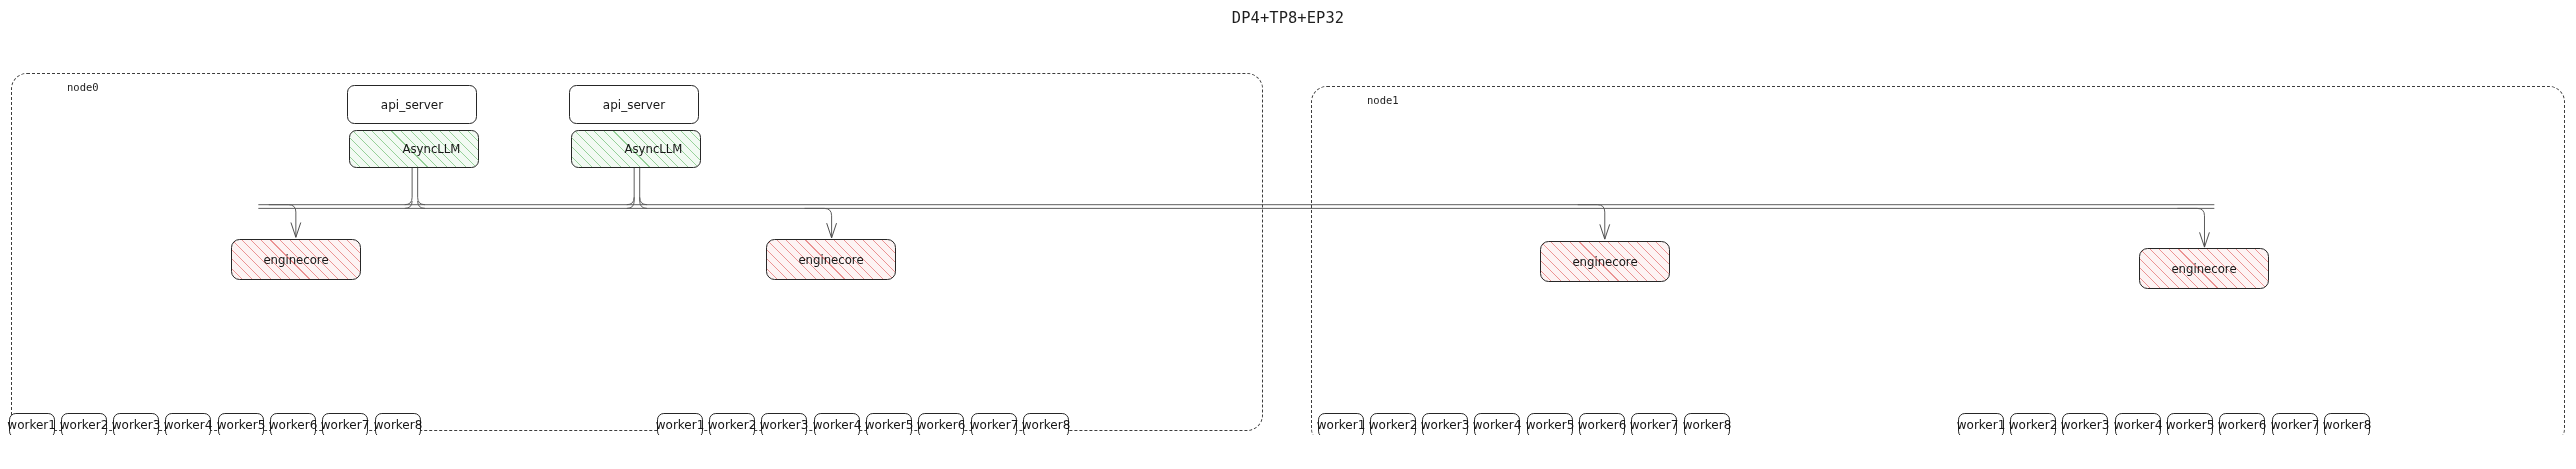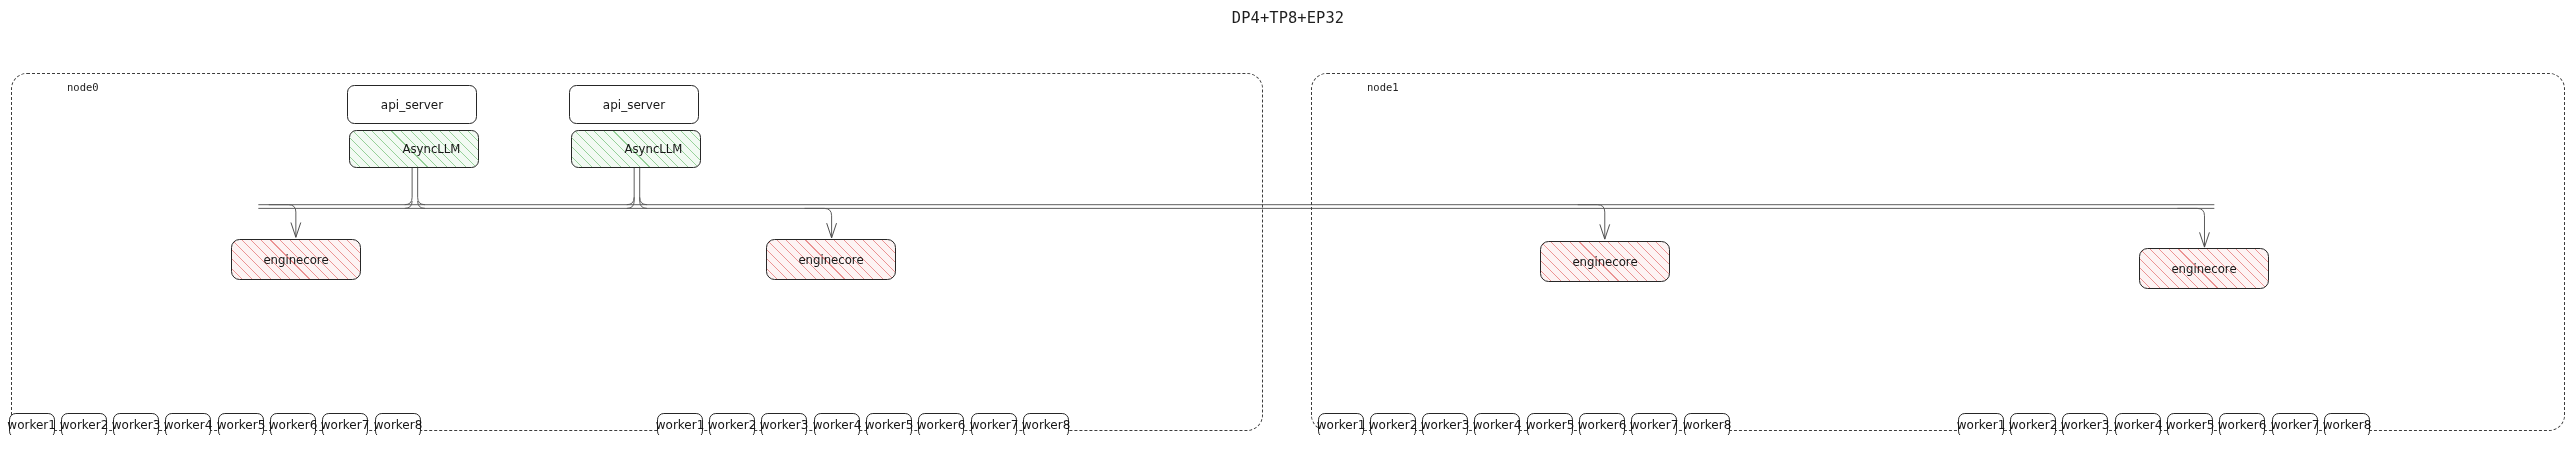--- a/index.html
+++ b/index.html
@@ -161,21 +161,21 @@
       <div class="box box-worker" style="left: 322px; top: 413px; width: 46px; height: 24.6px;">worker7</div>
       <div class="box box-worker" style="left: 375px; top: 413px; width: 46px; height: 24.6px;">worker8</div>
       <div class="box box-worker" style="left: 657px; top: 413px; width: 46px; height: 24.6px;">worker1</div>
       <div class="box box-worker" style="left: 709px; top: 413px; width: 46px; height: 24.6px;">worker2</div>
       <div class="box box-worker" style="left: 761px; top: 413px; width: 46px; height: 24.6px;">worker3</div>
       <div class="box box-worker" style="left: 814px; top: 413px; width: 46px; height: 24.6px;">worker4</div>
       <div class="box box-worker" style="left: 866px; top: 413px; width: 46px; height: 24.6px;">worker5</div>
       <div class="box box-worker" style="left: 918px; top: 413px; width: 46px; height: 24.6px;">worker6</div>
       <div class="box box-worker" style="left: 971px; top: 413px; width: 46px; height: 24.6px;">worker7</div>
       <div class="box box-worker" style="left: 1023px; top: 413px; width: 46px; height: 24.6px;">worker8</div>
-      <div class="node-cluster" style="left: 1311px; top: 73px; width: 1254px; height: 358px;">
+      <div class="node-cluster" style="left: 1311px; top: 86px; width: 1254px; height: 358px;">
         <div class="node-label">node1</div>
       </div>
       <div class="box box-enginecore" style="left: 1540px; top: 241px; width: 130px; height: 41px;">enginecore</div>
       <div class="box box-enginecore" style="left: 2139px; top: 248px; width: 130px; height: 41px;">enginecore</div>
       <div class="box box-worker" style="left: 1318px; top: 413px; width: 46px; height: 24.6px;">worker1</div>
       <div class="box box-worker" style="left: 1370px; top: 413px; width: 46px; height: 24.6px;">worker2</div>
       <div class="box box-worker" style="left: 1422px; top: 413px; width: 46px; height: 24.6px;">worker3</div>
       <div class="box box-worker" style="left: 1474px; top: 413px; width: 46px; height: 24.6px;">worker4</div>
       <div class="box box-worker" style="left: 1527px; top: 413px; width: 46px; height: 24.6px;">worker5</div>
       <div class="box box-worker" style="left: 1579px; top: 413px; width: 46px; height: 24.6px;">worker6</div>

